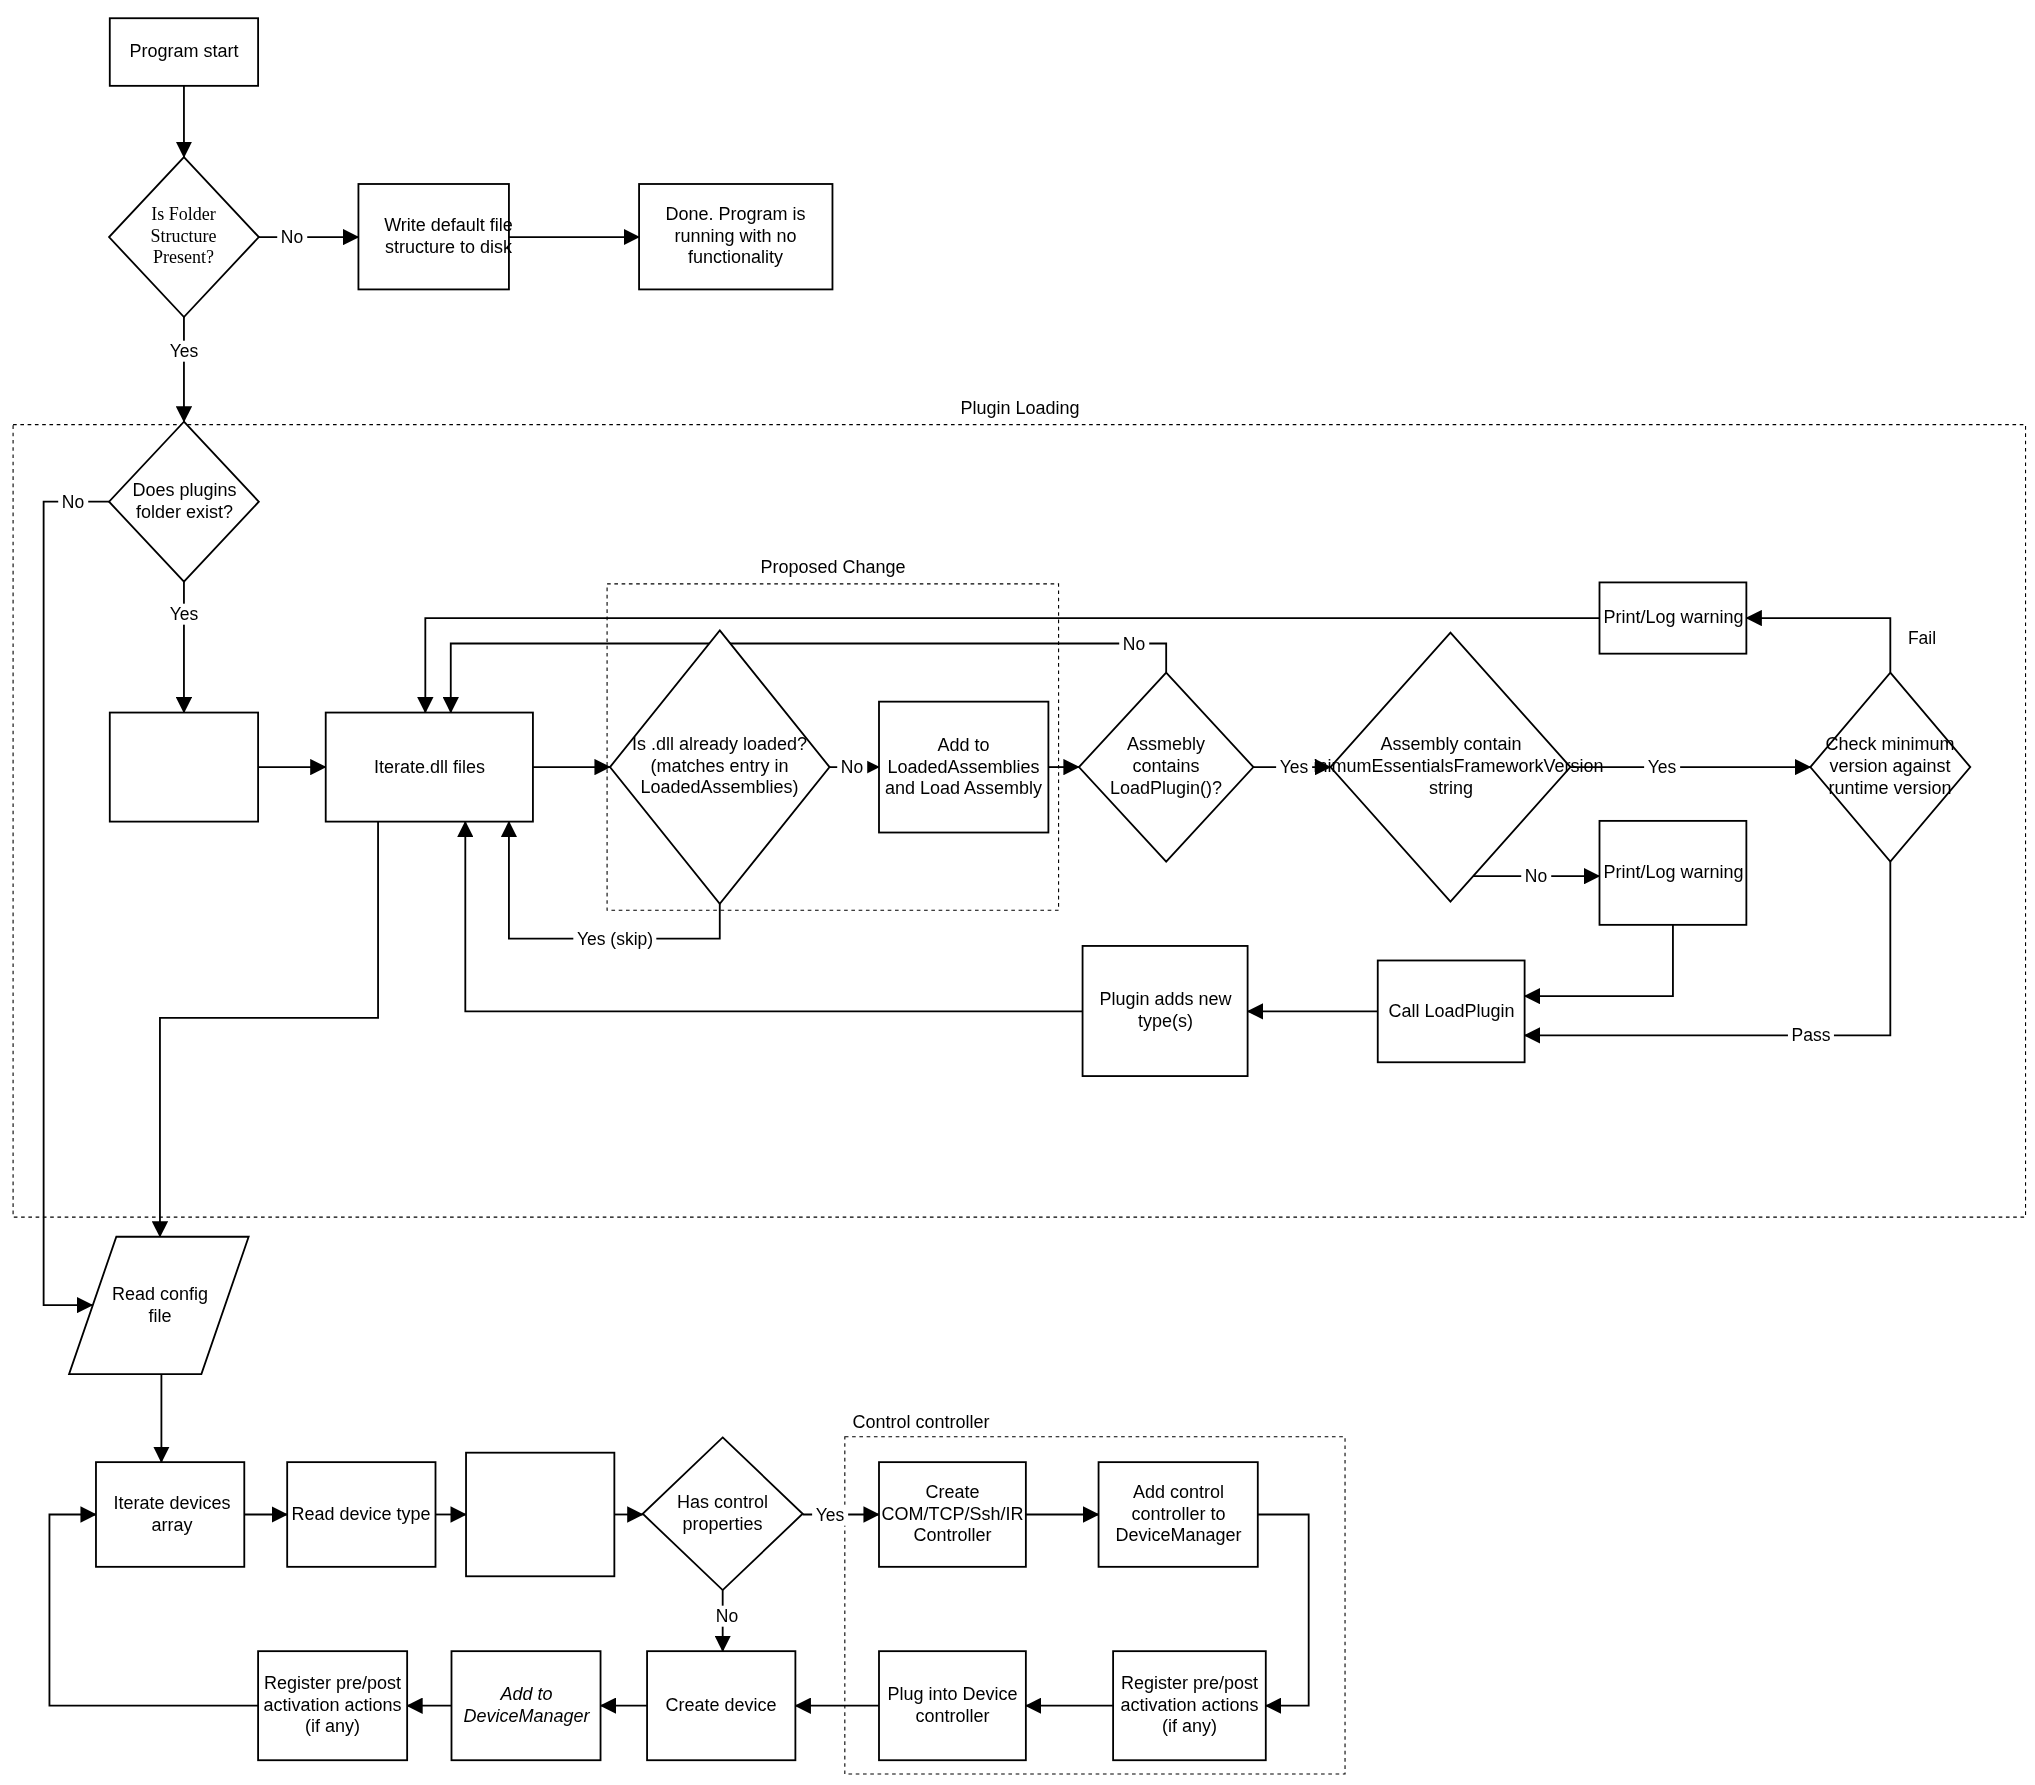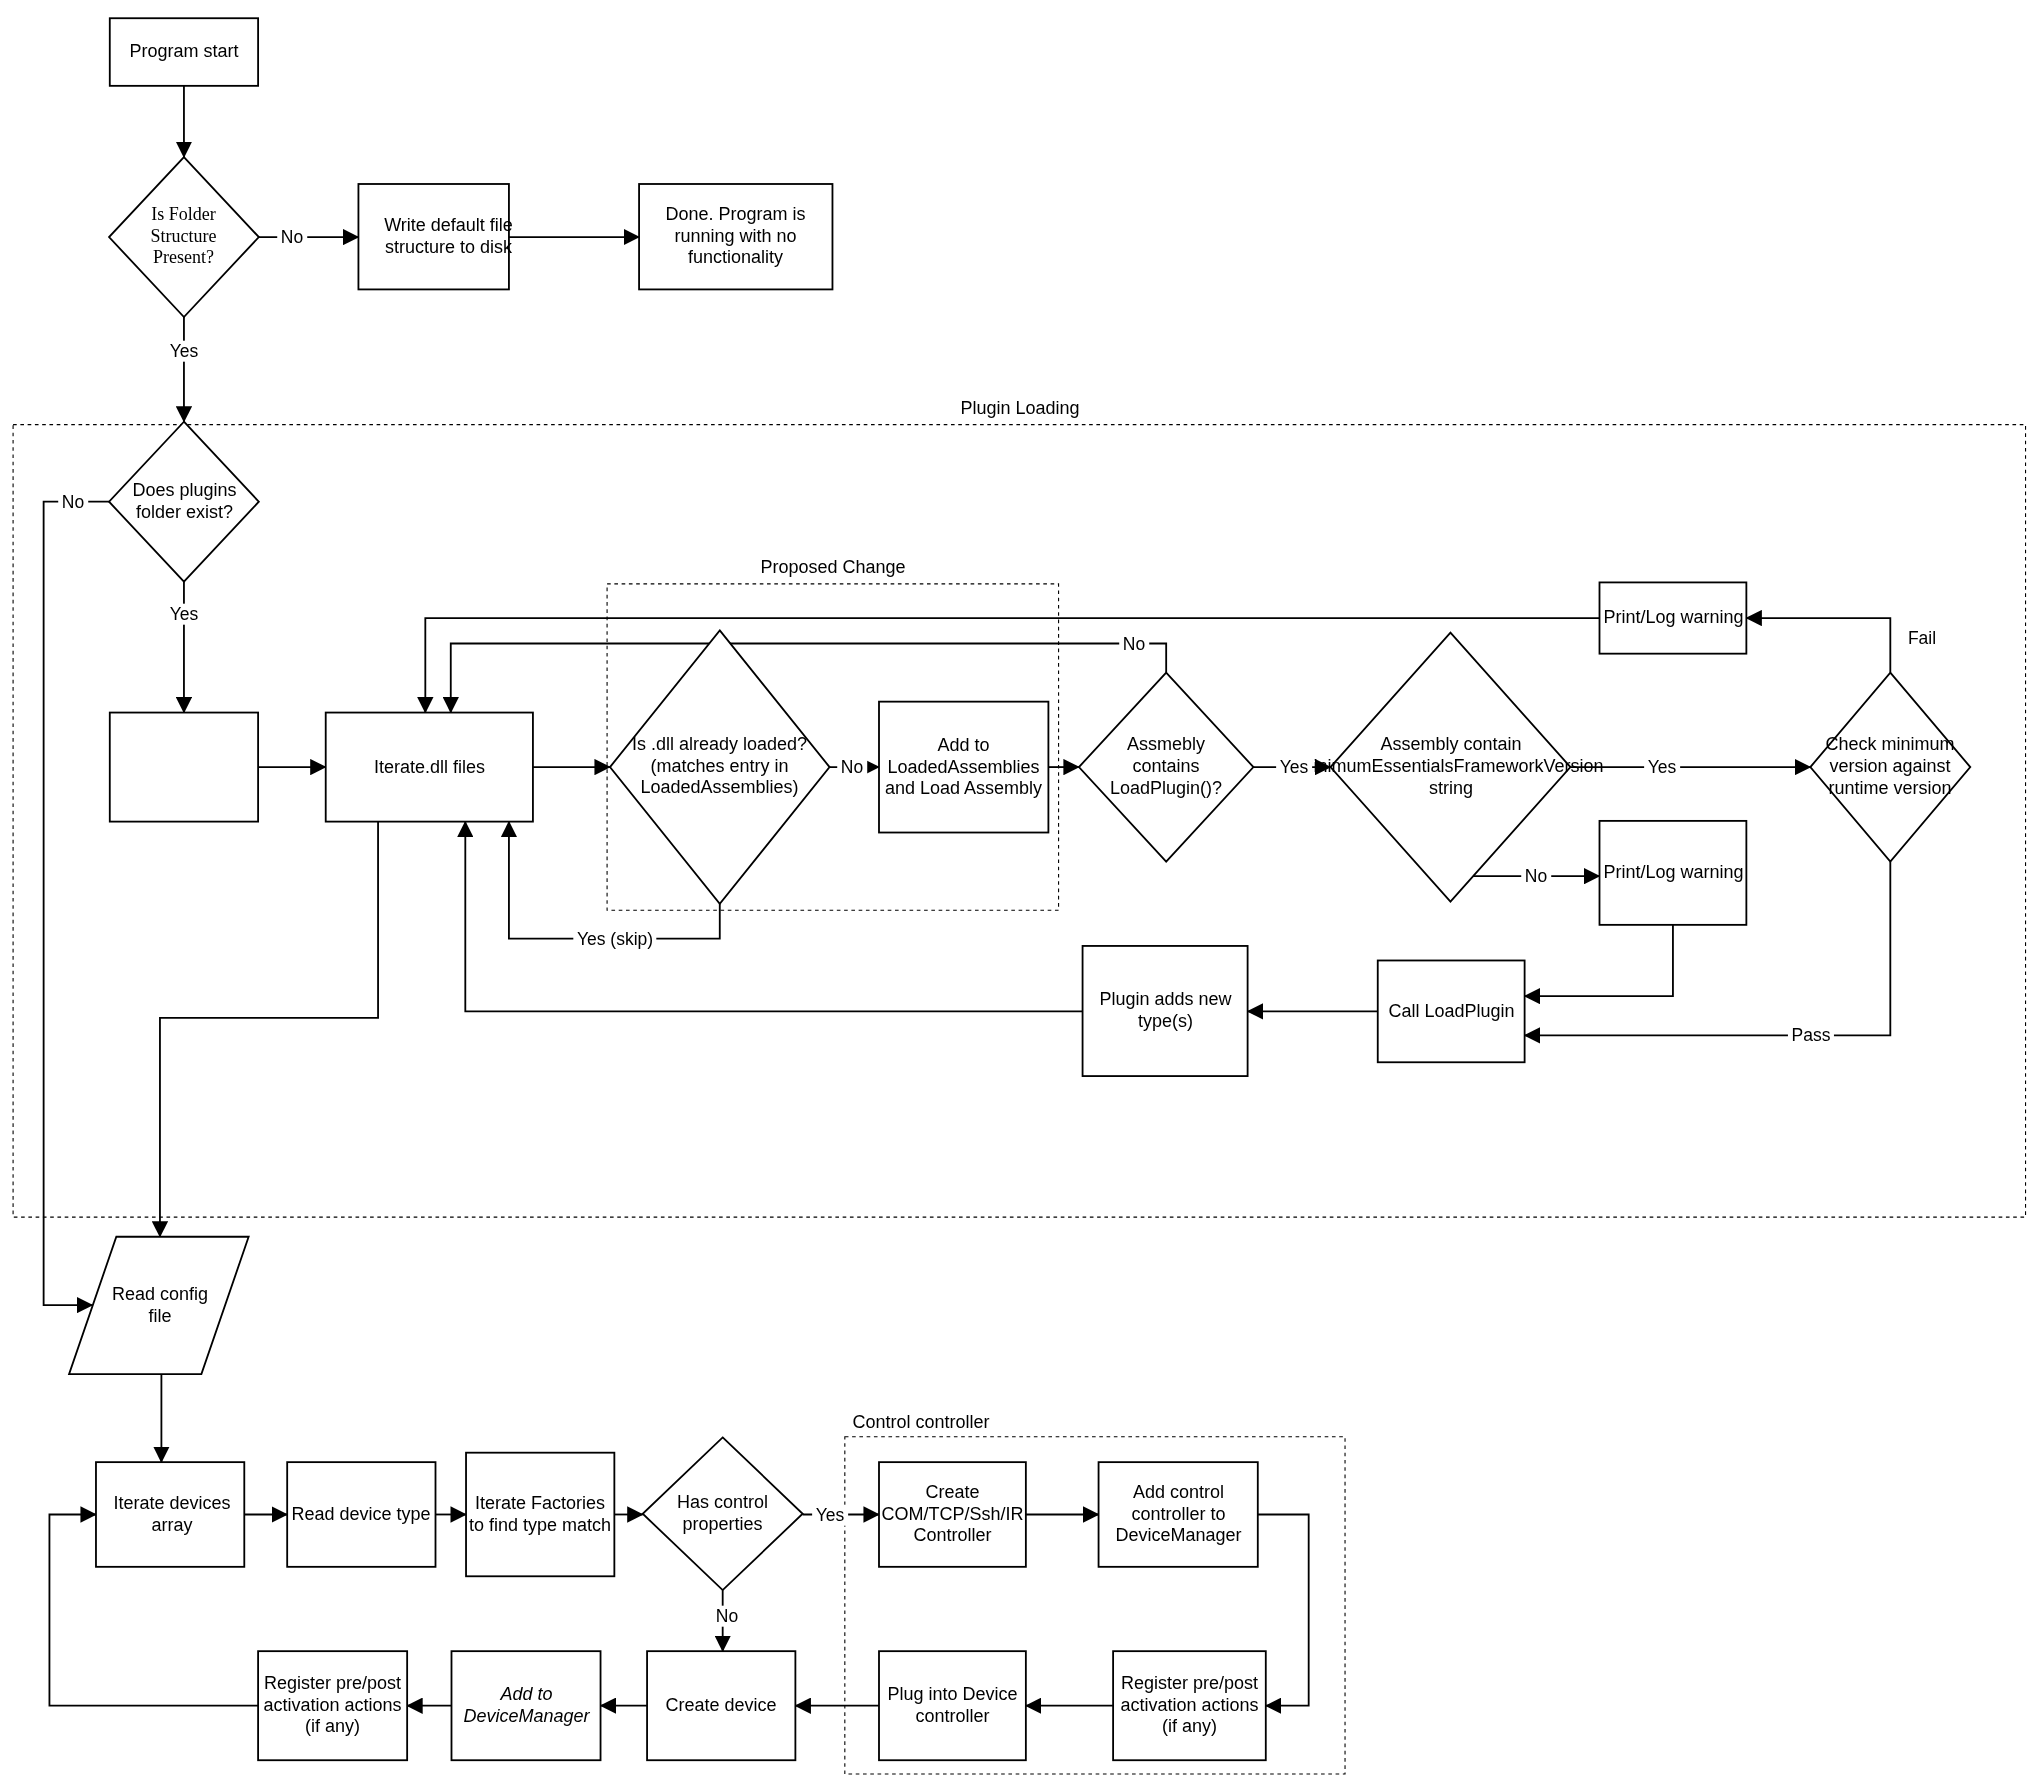--- a/index.html
+++ b/index.html
@@ -145,21 +145,20 @@
   <div class="label" style="left:1108px; top:709px; width:116px; height:116px;">Assmebly contains LoadPlugin()?</div>
   <div class="label" style="left:1360px; top:687px; width:182px; height:160px;">Assembly contain MinimumEssentialsFrameworkVersion string</div>
   <div class="label" style="left:1808px; top:709px; width:164px; height:116px;">Check minimum version against runtime version</div>
   <div class="label" style="left:1600px; top:582px; width:147px; height:71px;">Print/Log warning</div>
   <div class="label" style="left:1600px; top:821px; width:147px; height:104px;">Print/Log warning</div>
   <div class="label" style="left:1378px; top:961px; width:147px; height:102px;">Call LoadPlugin</div>
   <div class="label" style="left:1083px; top:946px; width:165px; height:130px;">Plugin adds new type(s)</div>
   <div class="label" style="left:102px; top:1269px; width:116px; height:73px;">Read config file</div>
   <div class="label" style="left:96px; top:1462px; width:152px; height:105px;">Iterate devices array</div>
   <div class="label" style="left:287px; top:1462px; width:148px; height:105px;">Read device type</div>
-  <div class="label" style="left:466px; top:1453px; width:148px; height:124px;">Iterate Factories to find type match</div>
   <div class="label" style="left:657px; top:1470px; width:131px; height:87px;">Has control properties</div>
   <div class="label" style="left:879px; top:1462px; width:147px; height:105px;">Create COM/TCP/Ssh/IR Controller</div>
   <div class="label" style="left:1099px; top:1462px; width:159px; height:105px;">Add control controller to DeviceManager</div>
   <div class="label" style="left:1113px; top:1651px; width:153px; height:109px;">Register pre/post activation actions (if any)</div>
   <div class="label" style="left:647px; top:1651px; width:148px; height:109px;">Create device</div>
   <div class="label" style="left:879px; top:1651px; width:147px; height:109px;">Plug into Device controller</div>
   <div class="label" style="left:452px; top:1651px; width:149px; height:109px;font-style:italic;">Add to DeviceManager</div>
   <div class="label" style="left:258px; top:1651px; width:149px; height:109px;">Register pre/post activation actions (if any)</div>
 
   <div class="edge-label" style="left:292px; top:237px;">No</div>

